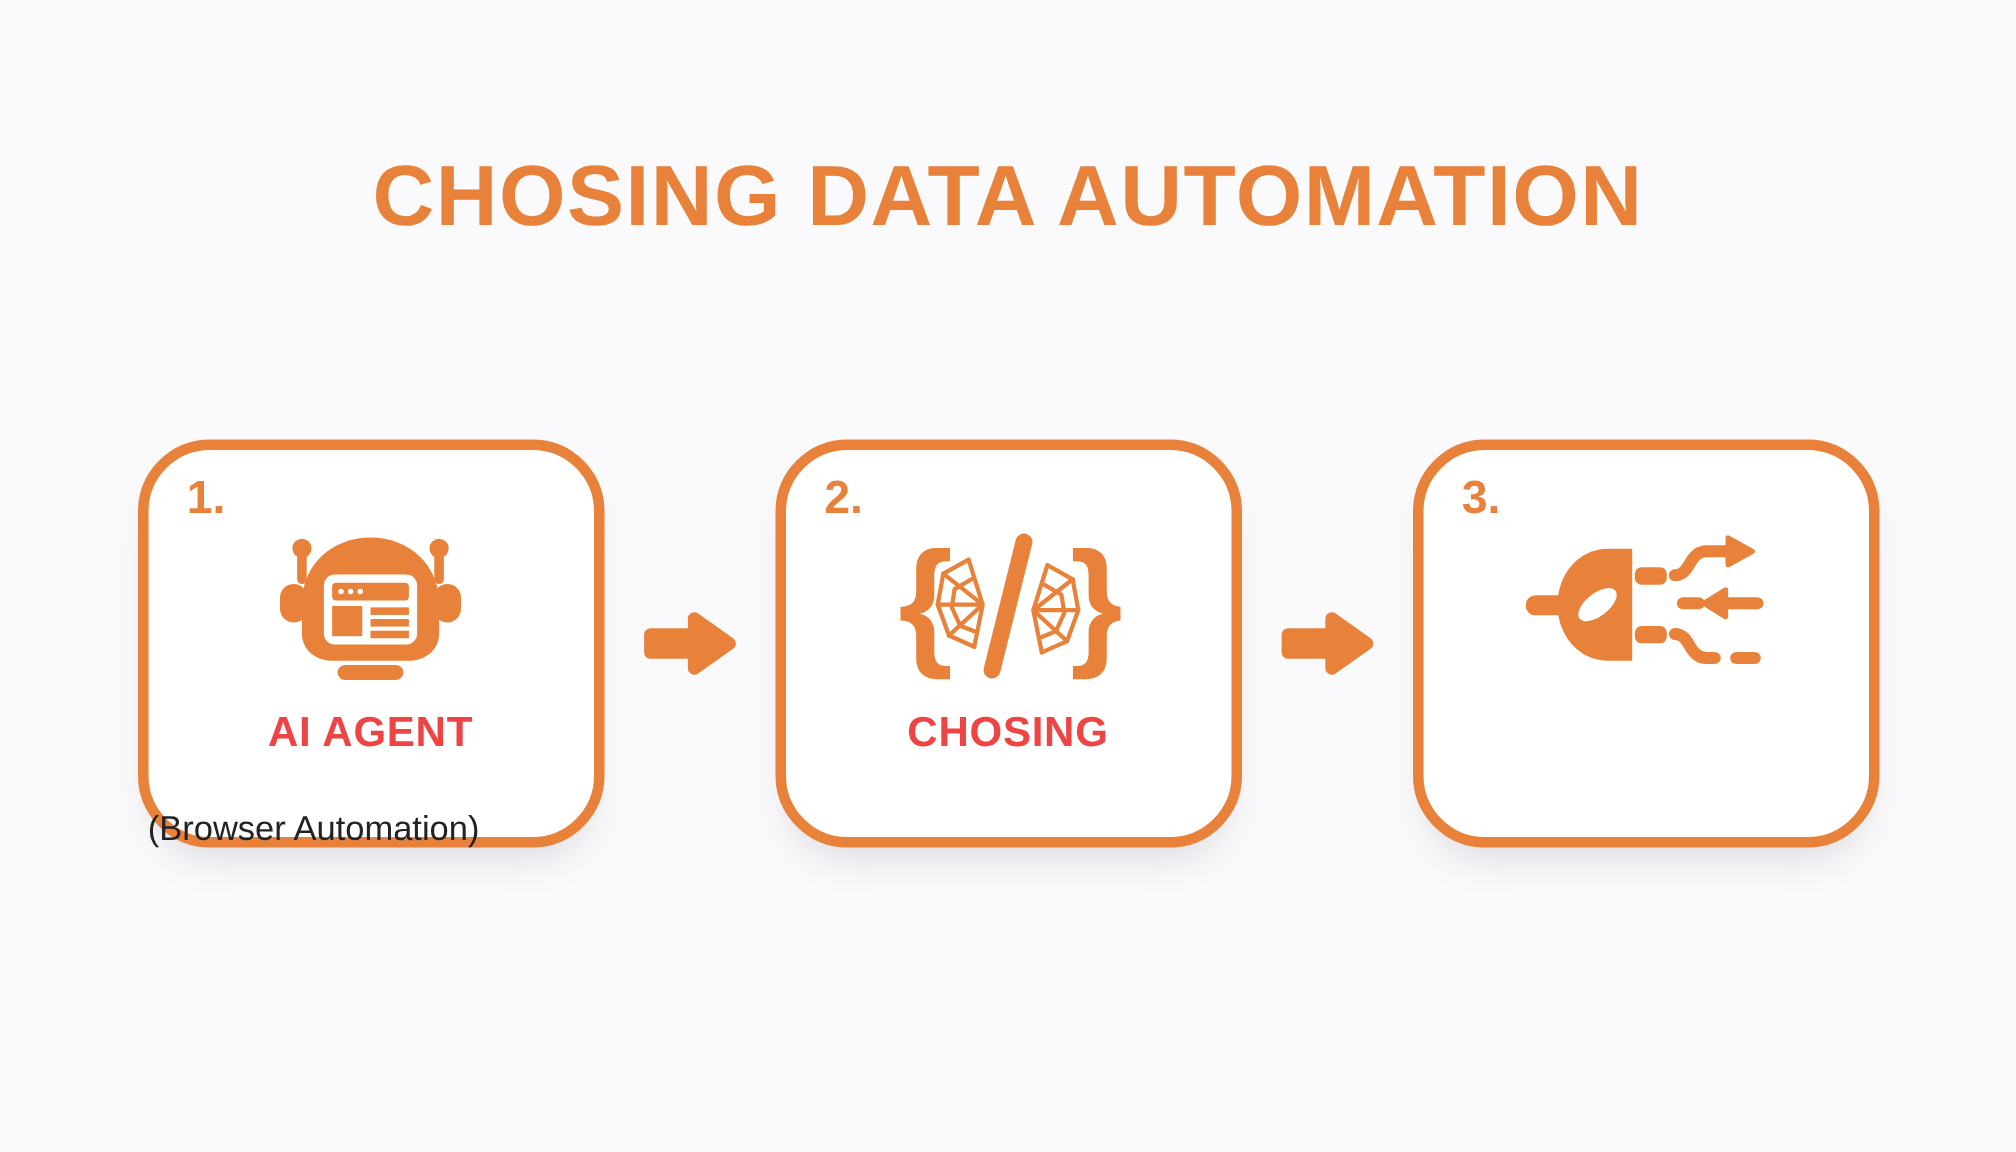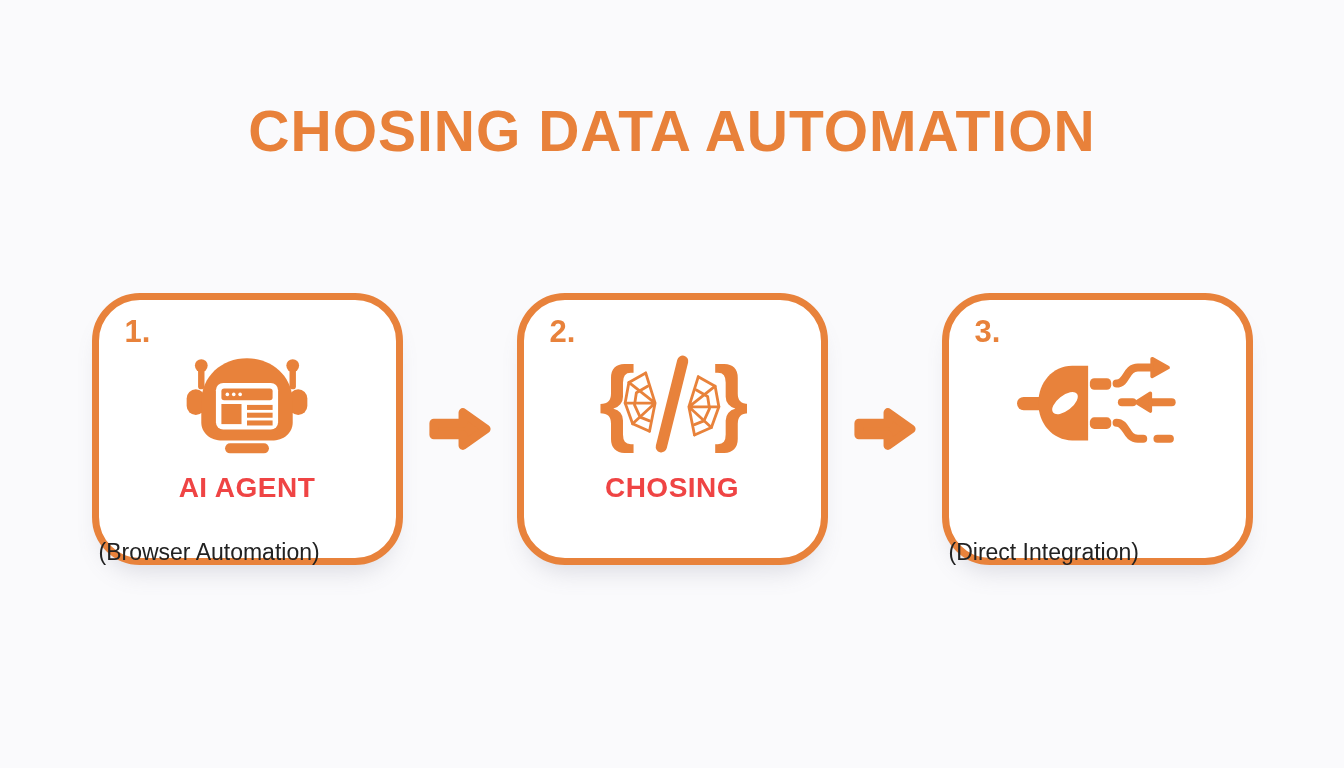--- a/index.html
+++ b/index.html
@@ -172,16 +172,15 @@
           <path d="M112 32 C 124 32 122 14 136 14 L154 14"></path>
           <path d="M118 53 L130 53"></path>
           <path d="M150 53 L174 53"></path>
           <path d="M112 76 C 124 76 122 94 136 94 L142 94"></path>
           <path d="M158 94 L172 94"></path>
         </g>
         <path d="M152 4 L170 14 L152 24 Z" fill="#e8823b" stroke="#e8823b" stroke-width="4" stroke-linejoin="round"></path>
         <path d="M150 43 L134 53 L150 63 Z" fill="#e8823b" stroke="#e8823b" stroke-width="4" stroke-linejoin="round"></path>
       </svg>
     </div>
-    <div class="card-subtitle">(Direct Integration)</div>
   </div>
 
 </div>
 
 </body></html>

